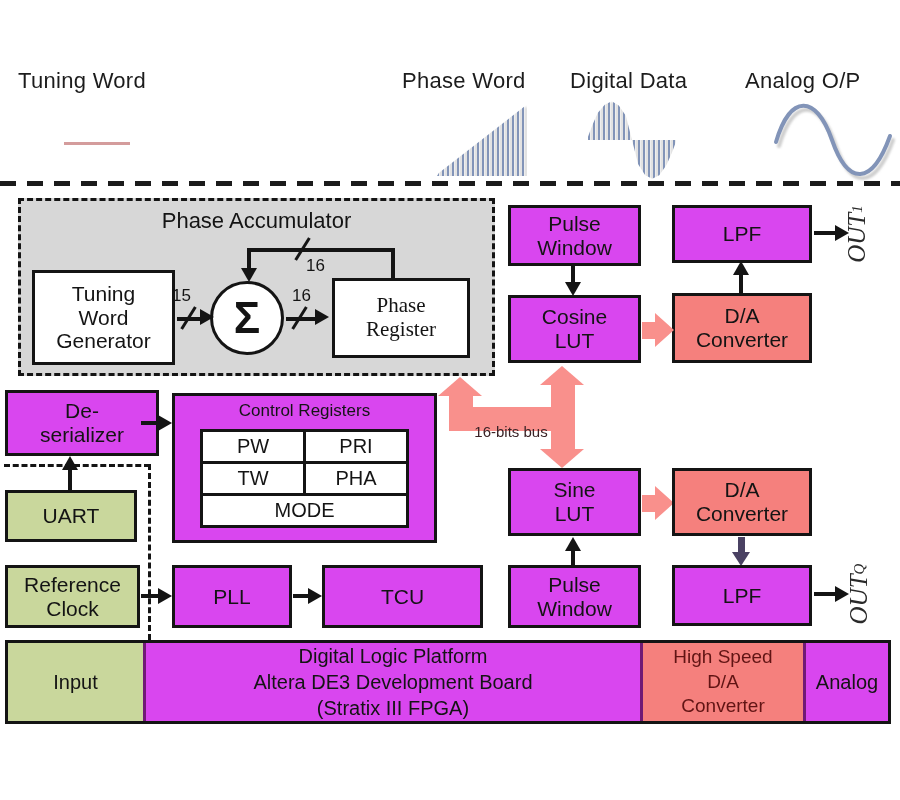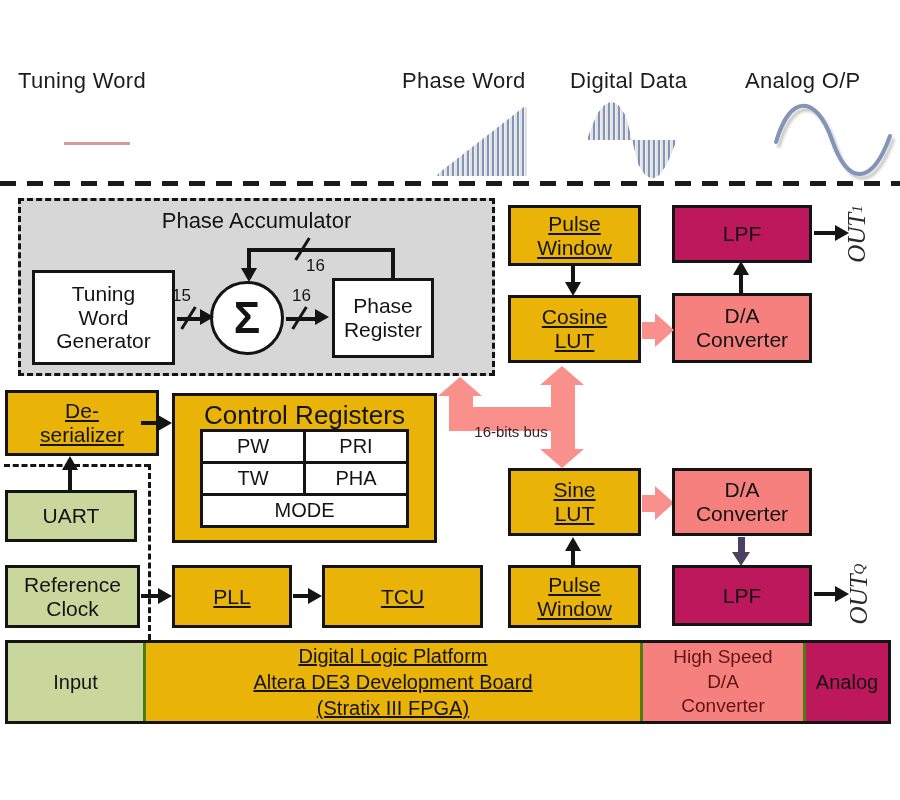--- a/index.html
+++ b/index.html
@@ -2,22 +2,22 @@
 <html><head>
 <meta charset="utf-8">
 <style>
   html,body{margin:0;padding:0;background:#fff;}
   #canvas{position:relative;width:900px;height:800px;background:#ffffff;overflow:hidden;
           font-family:"Liberation Sans",sans-serif;color:#141414;}
   .lbl{position:absolute;font-size:22px;color:#1c1c1c;white-space:nowrap;letter-spacing:.3px;}
   .box{position:absolute;box-sizing:border-box;border:3px solid #141414;display:flex;
        align-items:center;justify-content:center;text-align:center;font-size:21px;
        line-height:1.13;white-space:pre-line;}
-  .gray{background:#eab308;text-decoration:underline;} .white{background:#ffffff;} .green{background:#c9d79c;}
-  .yellow{background:#be185d;} .red{background:#f5807d;}
+  .gray{background:#d946ef;} .white{background:#ffffff;} .green{background:#c9d79c;}
+  .yellow{background:#d946ef;} .red{background:#f5807d;}
   .dashed-box{position:absolute;box-sizing:border-box;border:3px dashed #141414;background:#d7d7d7;}
   .pa-title{position:absolute;left:0;right:0;top:7px;text-align:center;font-size:22px;}
   .circle{border-radius:50%;font-weight:bold;font-size:44px;}
   .shaft{position:absolute;background:#141414;}
   .pink-shaft{position:absolute;background:#f9908c;}
   .ah{position:absolute;width:0;height:0;}
   .ah-right{border-top:8px solid transparent;border-bottom:8px solid transparent;border-left:14px solid #141414;}
   .ah-up{border-left:8px solid transparent;border-right:8px solid transparent;border-bottom:14px solid #141414;}
   .ah-down{border-left:8px solid transparent;border-right:8px solid transparent;border-top:14px solid #141414;}
   .ph-right{border-top:17px solid transparent;border-bottom:17px solid transparent;border-left:19px solid #f9908c;}
@@ -29,33 +29,33 @@
   .bus-label{position:absolute;font-size:15px;color:#3a2326;text-align:center;z-index:5;}
   .sep{position:absolute;left:0;top:181px;width:900px;height:5px;
        background:repeating-linear-gradient(90deg,#1b1b1b 0 16px,transparent 16px 27px);}
   .dash-h{position:absolute;border-top:3px dashed #141414;}
   .dash-v{position:absolute;border-left:3px dashed #141414;}
   .stripes{background:repeating-linear-gradient(90deg,#8294b8 0px,#8294b8 2.4px,transparent 2.4px,transparent 5px);}
   .wave{position:absolute;filter:drop-shadow(3px 4px 1px rgba(165,165,165,.55));}
   .ramp{clip-path:polygon(0% 100%,100% 100%,100% 2%,2% 96%);}
   .digi{clip-path:polygon(0% 46%,5% 32%,11% 18%,19% 8%,27% 4%,35% 9%,43% 21%,50% 50%,57% 79%,65% 92%,73% 96%,81% 92%,89% 80%,95% 66%,100% 52%,100% 50%,0% 50%);}
   .flatline{position:absolute;background:#d49c9c;}
-  .cr-title{position:absolute;left:0;right:0;top:5px;text-align:center;font-size:26px;}
+  .cr-title{position:absolute;left:0;right:0;top:5px;text-align:center;font-size:17px;}
   .cr-table{position:absolute;border-collapse:collapse;}
   .cr-table td{box-sizing:border-box;border:3px solid #141414;background:#fff;width:103px;height:32px;
        text-align:center;font-size:20px;padding:0;}
   .out-label{position:absolute;width:74px;height:30px;display:flex;align-items:center;justify-content:center;
        transform:rotate(-90deg);font-family:"Liberation Serif",serif;font-style:italic;
        font-size:25px;color:#2a2a2a;}
   .out-label sub{font-size:15px;line-height:0;}
   .bar{position:absolute;left:5px;top:640px;width:886px;height:84px;box-sizing:border-box;
        border:3px solid #141414;display:flex;}
   .seg{box-sizing:border-box;display:flex;align-items:center;justify-content:center;
        text-align:center;white-space:pre-line;font-size:20px;line-height:1.3;}
-  .seg+.seg{border-left:3px solid #4d7c0f;}
+  .seg+.seg{border-left:3px solid #701a75;}
   .maroon{color:#611414;}
 </style>
 </head>
 <body>
 
 <div id="canvas">
 
   <div class="lbl" style="left:402px;top:68px;">Phase Word</div>
   <div class="lbl" style="left:18px;top:68px;">Tuning Word</div>
   <div class="lbl" style="left:745px;top:68px;">Analog O/P</div>
@@ -70,21 +70,21 @@
 
   <div class="sep"></div>
 
   <div class="dashed-box" style="left:18px;top:198px;width:477px;height:178px;">
     <div class="pa-title">Phase Accumulator</div>
   </div>
   <div class="box white" style="left:32px;top:270px;width:143px;height:95px;">Tuning
 Word
 Generator</div>
   <div class="box white circle" style="left:210px;top:281px;width:74px;height:74px;">Σ</div>
-  <div class="box white" style="left:332px;top:278px;width:102px;height:80px;">Phase
+  <div class="box white" style="left:332px;top:278px;width:138px;height:80px;font-family:Liberation Serif, serif;">Phase
 Register</div>
 
   <div class="shaft" style="left:177px;top:317px;width:24px;height:4px;"></div>
   <div class="ah ah-right" style="left:200px;top:309px;"></div>
   <div class="slash" style="left:187px;top:305px;"></div>
   <div class="bus-num" style="left:172px;top:286px;">15</div>
 
   <div class="shaft" style="left:286px;top:317px;width:30px;height:4px;"></div>
   <div class="ah ah-right" style="left:315px;top:309px;"></div>
   <div class="slash" style="left:298px;top:305px;"></div>

